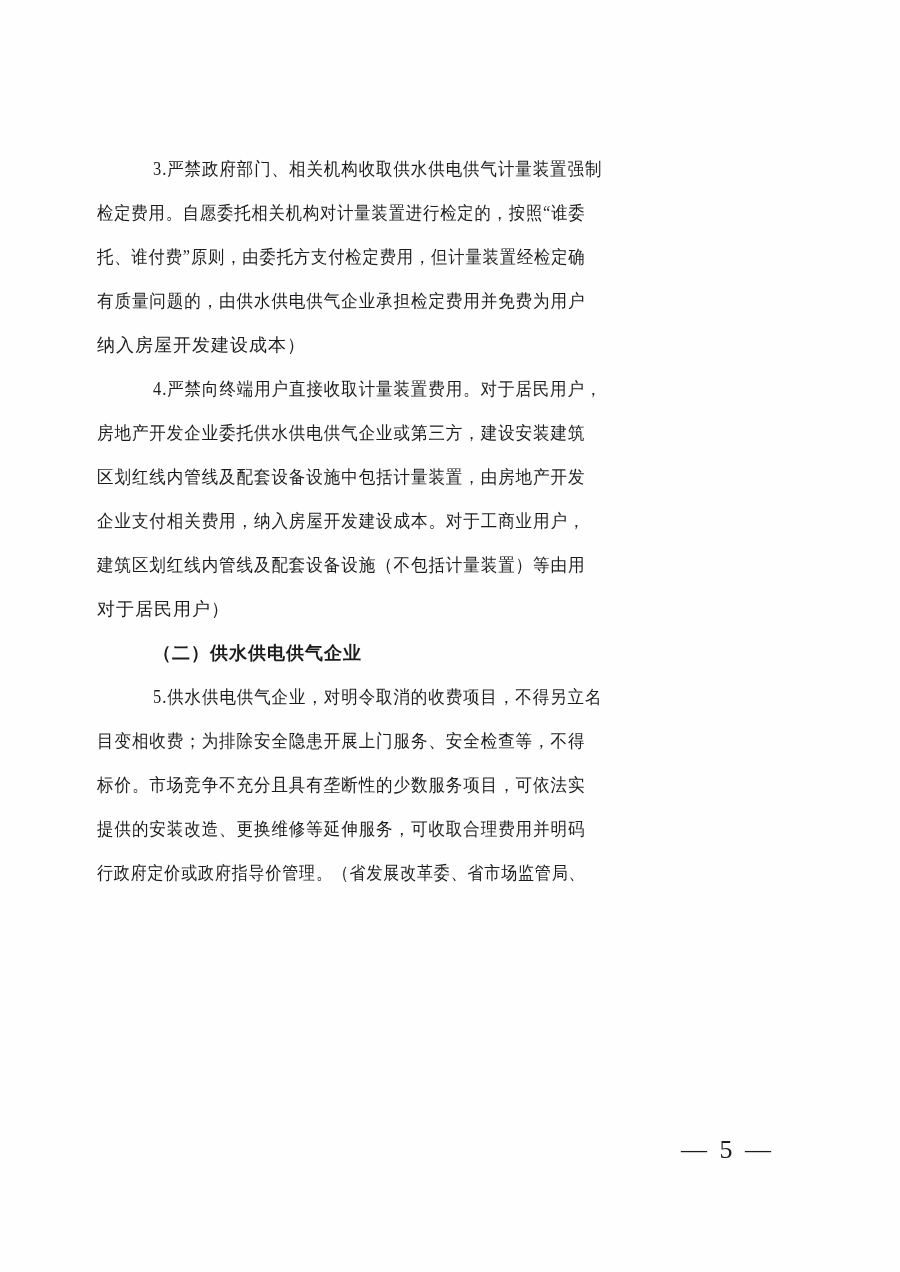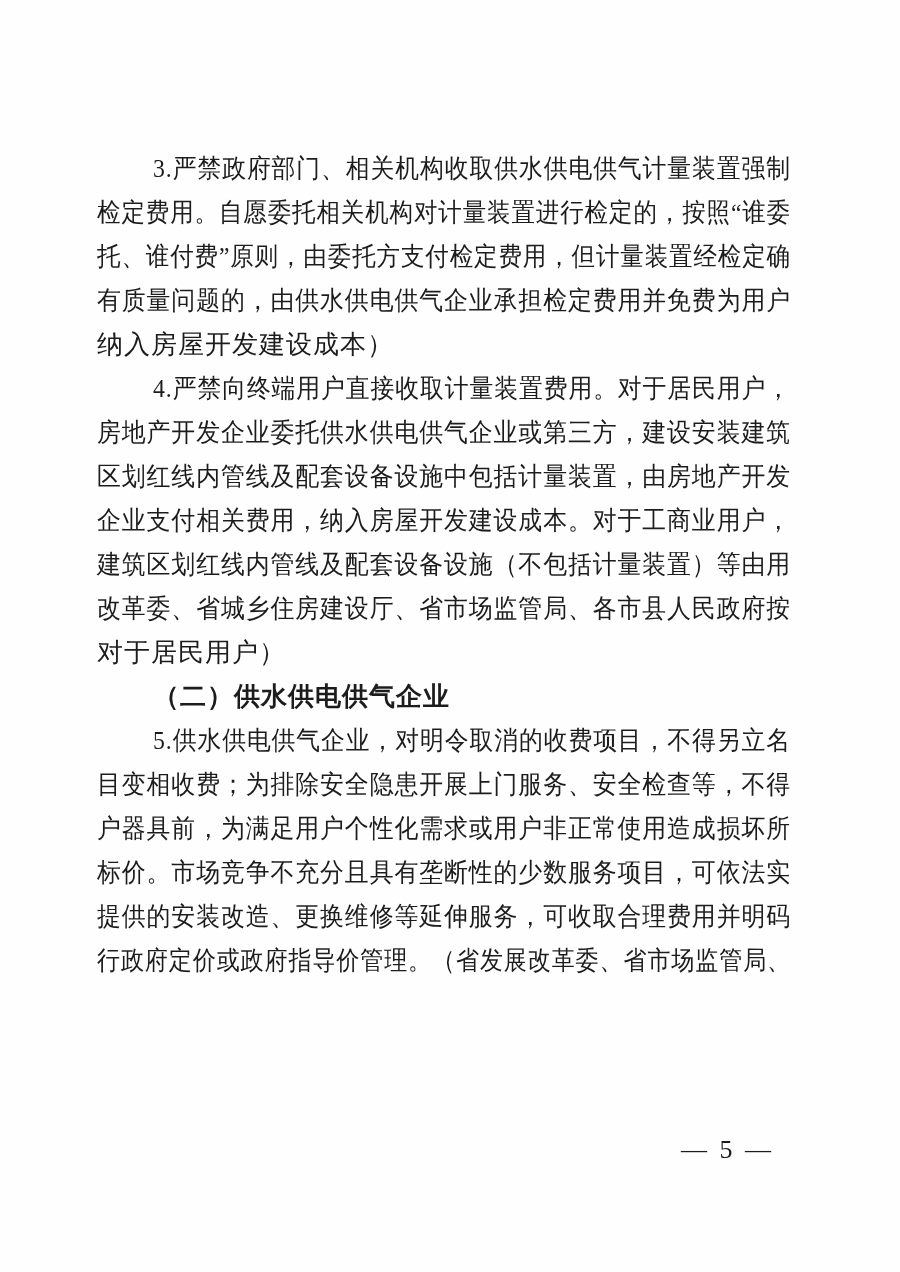--- a/index.html
+++ b/index.html
@@ -18,21 +18,21 @@
   }
   .text-block {
     position: absolute;
     left: 97px;
     top: 147px;
     width: 694px;
   }
   .line {
     height: 44px;
     line-height: 44px;
-    font-size: 26px;
+    font-size: 18px;
     letter-spacing: 1px;
     white-space: nowrap;
     color: #1c1c1c;
   }
   .line.indent {
     padding-left: 56px;
   }
   .line.heading {
     font-weight: bold;
   }
@@ -59,24 +59,22 @@
       <div class="line indent"><span class="line-text" style="transform: scaleX(0.916009);">3.严禁政府部门、相关机构收取供水供电供气计量装置强制</span></div>
       <div class="line"><span class="line-text" style="transform: scaleX(0.903003);">检定费用。自愿委托相关机构对计量装置进行检定的，按照“谁委</span></div>
       <div class="line"><span class="line-text" style="transform: scaleX(0.903003);">托、谁付费”原则，由委托方支付检定费用，但计量装置经检定确</span></div>
       <div class="line"><span class="line-text" style="transform: scaleX(0.917989);">有质量问题的，由供水供电供气企业承担检定费用并免费为用户</span></div>
       <div class="line"><span class="line-text">纳入房屋开发建设成本）</span></div>
       <div class="line indent"><span class="line-text" style="transform: scaleX(0.916009);">4.严禁向终端用户直接收取计量装置费用。对于居民用户，</span></div>
       <div class="line"><span class="line-text" style="transform: scaleX(0.917989);">房地产开发企业委托供水供电供气企业或第三方，建设安装建筑</span></div>
       <div class="line"><span class="line-text" style="transform: scaleX(0.917989);">区划红线内管线及配套设备设施中包括计量装置，由房地产开发</span></div>
       <div class="line"><span class="line-text" style="transform: scaleX(0.917989);">企业支付相关费用，纳入房屋开发建设成本。对于工商业用户，</span></div>
       <div class="line"><span class="line-text" style="transform: scaleX(0.917989);">建筑区划红线内管线及配套设备设施（不包括计量装置）等由用</span></div>
-      <div class="line"><span class="line-text" style="transform: scaleX(0.917989);">改革委、省城乡住房建设厅、省市场监管局、各市县人民政府按</span></div>
       <div class="line"><span class="line-text">对于居民用户）</span></div>
       <div class="line heading indent"><span class="line-text">（二）供水供电供气企业</span></div>
       <div class="line indent"><span class="line-text" style="transform: scaleX(0.916009);">5.供水供电供气企业，对明令取消的收费项目，不得另立名</span></div>
       <div class="line"><span class="line-text" style="transform: scaleX(0.917989);">目变相收费；为排除安全隐患开展上门服务、安全检查等，不得</span></div>
-      <div class="line"><span class="line-text" style="transform: scaleX(0.917989);">户器具前，为满足用户个性化需求或用户非正常使用造成损坏所</span></div>
       <div class="line"><span class="line-text" style="transform: scaleX(0.917989);">标价。市场竞争不充分且具有垄断性的少数服务项目，可依法实</span></div>
       <div class="line"><span class="line-text" style="transform: scaleX(0.917989);">提供的安装改造、更换维修等延伸服务，可收取合理费用并明码</span></div>
       <div class="line"><span class="line-text" style="transform: scaleX(0.886335);">行政府定价或政府指导价管理。（省发展改革委、省市场监管局、</span></div>
     </div>
   <div class="page-number">— 5 —</div>
 </div>
 
 </body></html>

